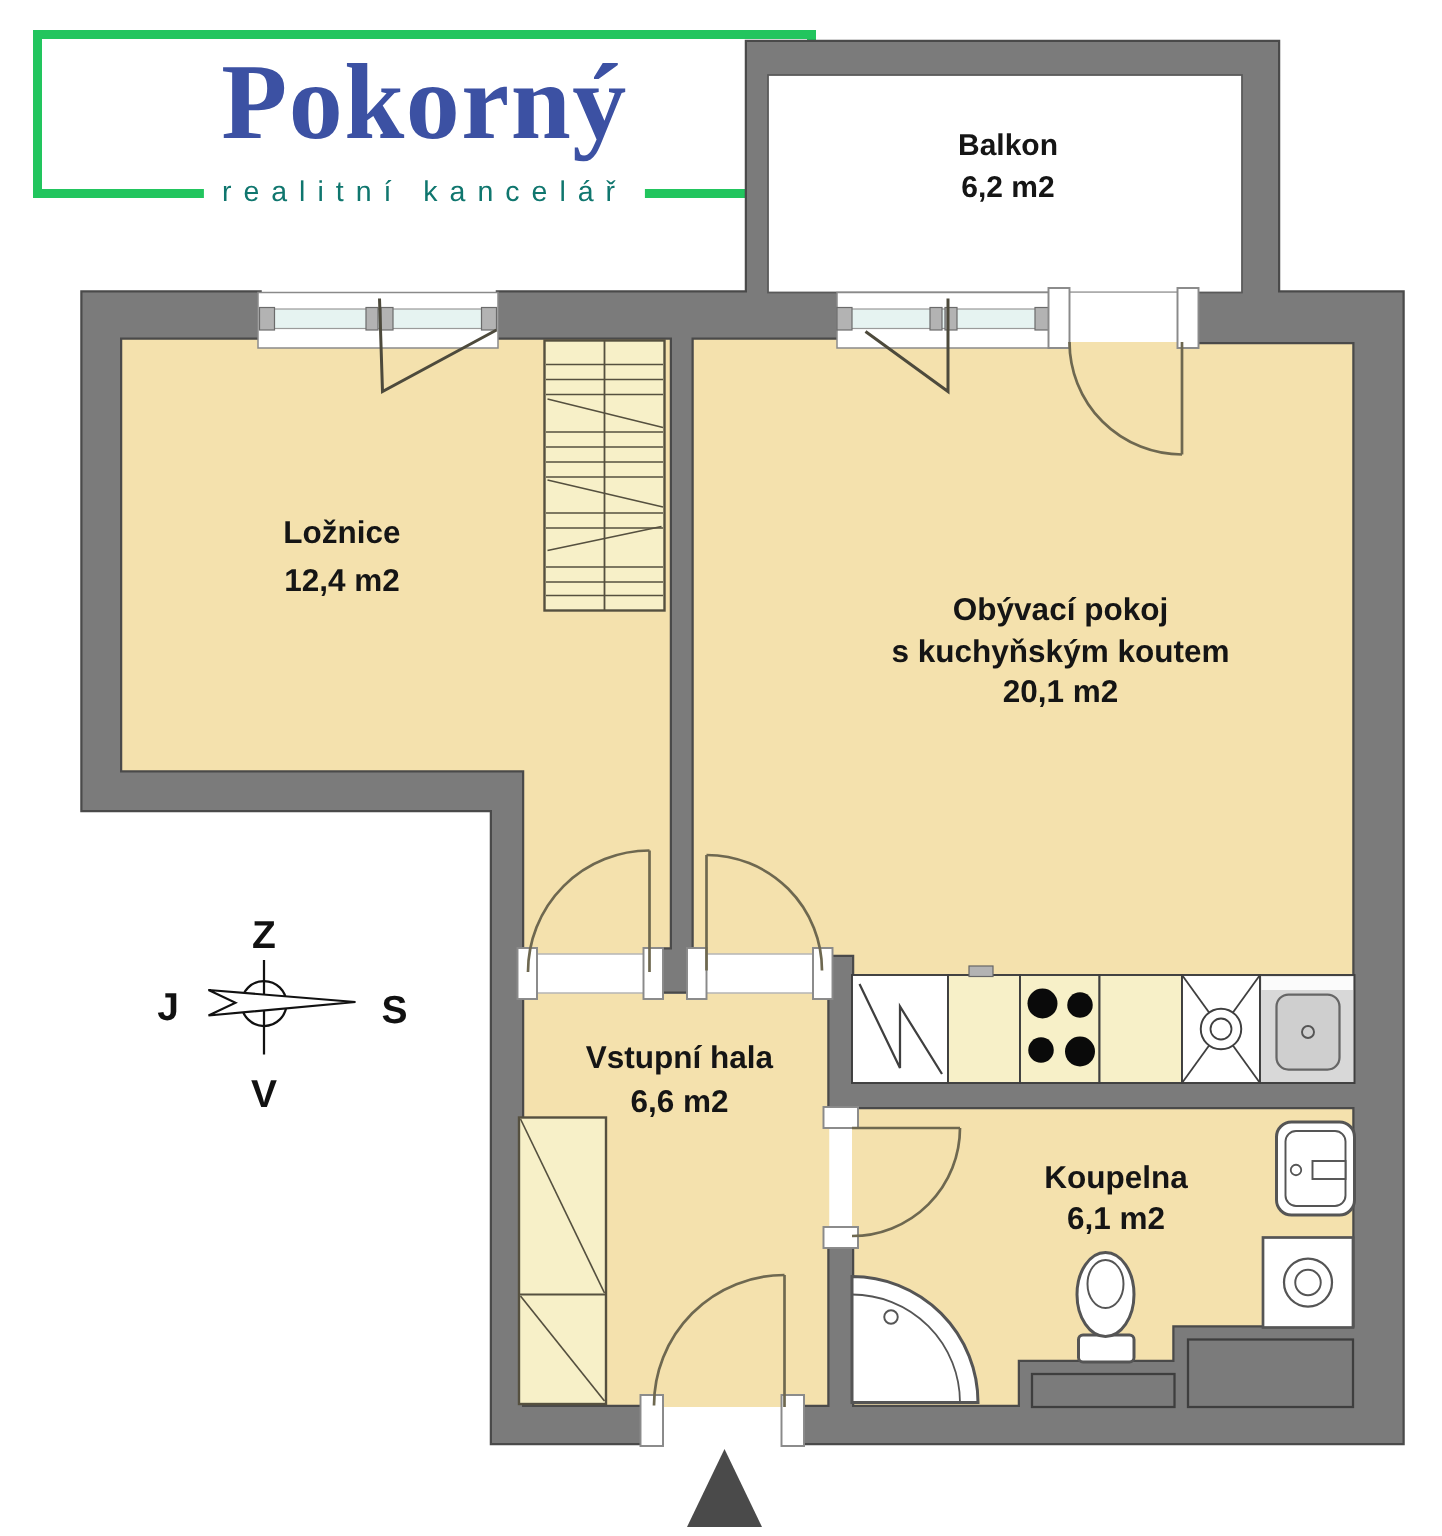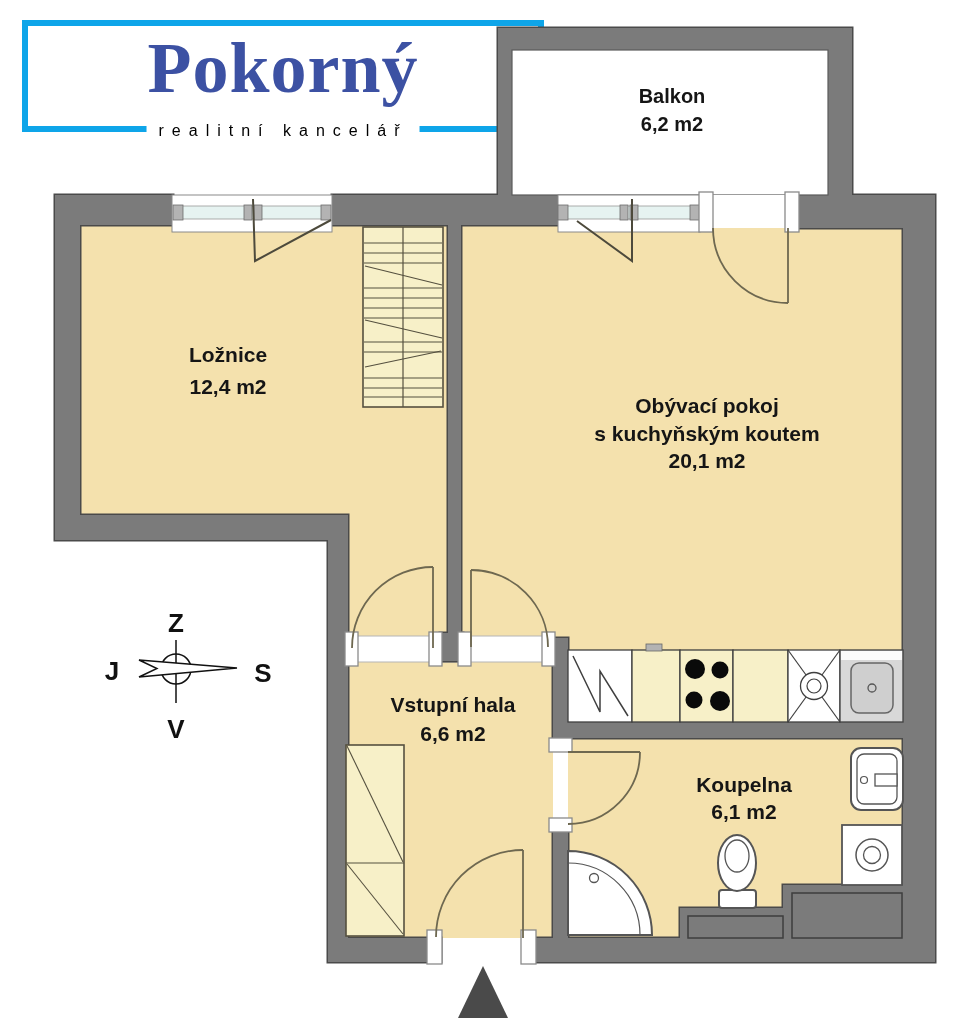--- a/index.html
+++ b/index.html
@@ -2,27 +2,27 @@
 <html><head>
 <meta charset="utf-8">
 <style>
   html,body{margin:0;padding:0;background:#ffffff;}
   .canvas{position:relative;width:961px;height:1024px;background:#ffffff;overflow:hidden;
           font-family:"Liberation Sans",sans-serif;}
   .plan-svg{position:absolute;left:0;top:0;}
 
   
   .logo{position:absolute;left:22px;top:20px;width:522px;height:112px;
-        box-sizing:border-box;border:6px solid #0ea5e9;}
+        box-sizing:border-box;border:6px solid #22c55e;}
   .logo-brand{position:absolute;left:0;top:4px;width:100%;text-align:center;
         font-family:"Liberation Serif",serif;font-weight:700;font-size:72px;
         line-height:76px;color:#3c51a3;letter-spacing:1px;}
   .logo-sub{position:absolute;left:50%;transform:translateX(-50%);bottom:-14px;
         background:#ffffff;padding:0 12px;white-space:nowrap;
-        font-size:16px;letter-spacing:8px;color:#000000;}
+        font-size:19px;letter-spacing:8px;color:#0f766e;}
 
   
   .lbl{font-family:"Liberation Sans",sans-serif;font-weight:700;font-size:21px;
        fill:#151515;text-anchor:middle;}
   .lbl-sm{font-size:20px;}
   .cmp{font-family:"Liberation Sans",sans-serif;font-weight:700;font-size:26px;
        fill:#111;text-anchor:middle;}
 </style>
 </head>
 <body>

